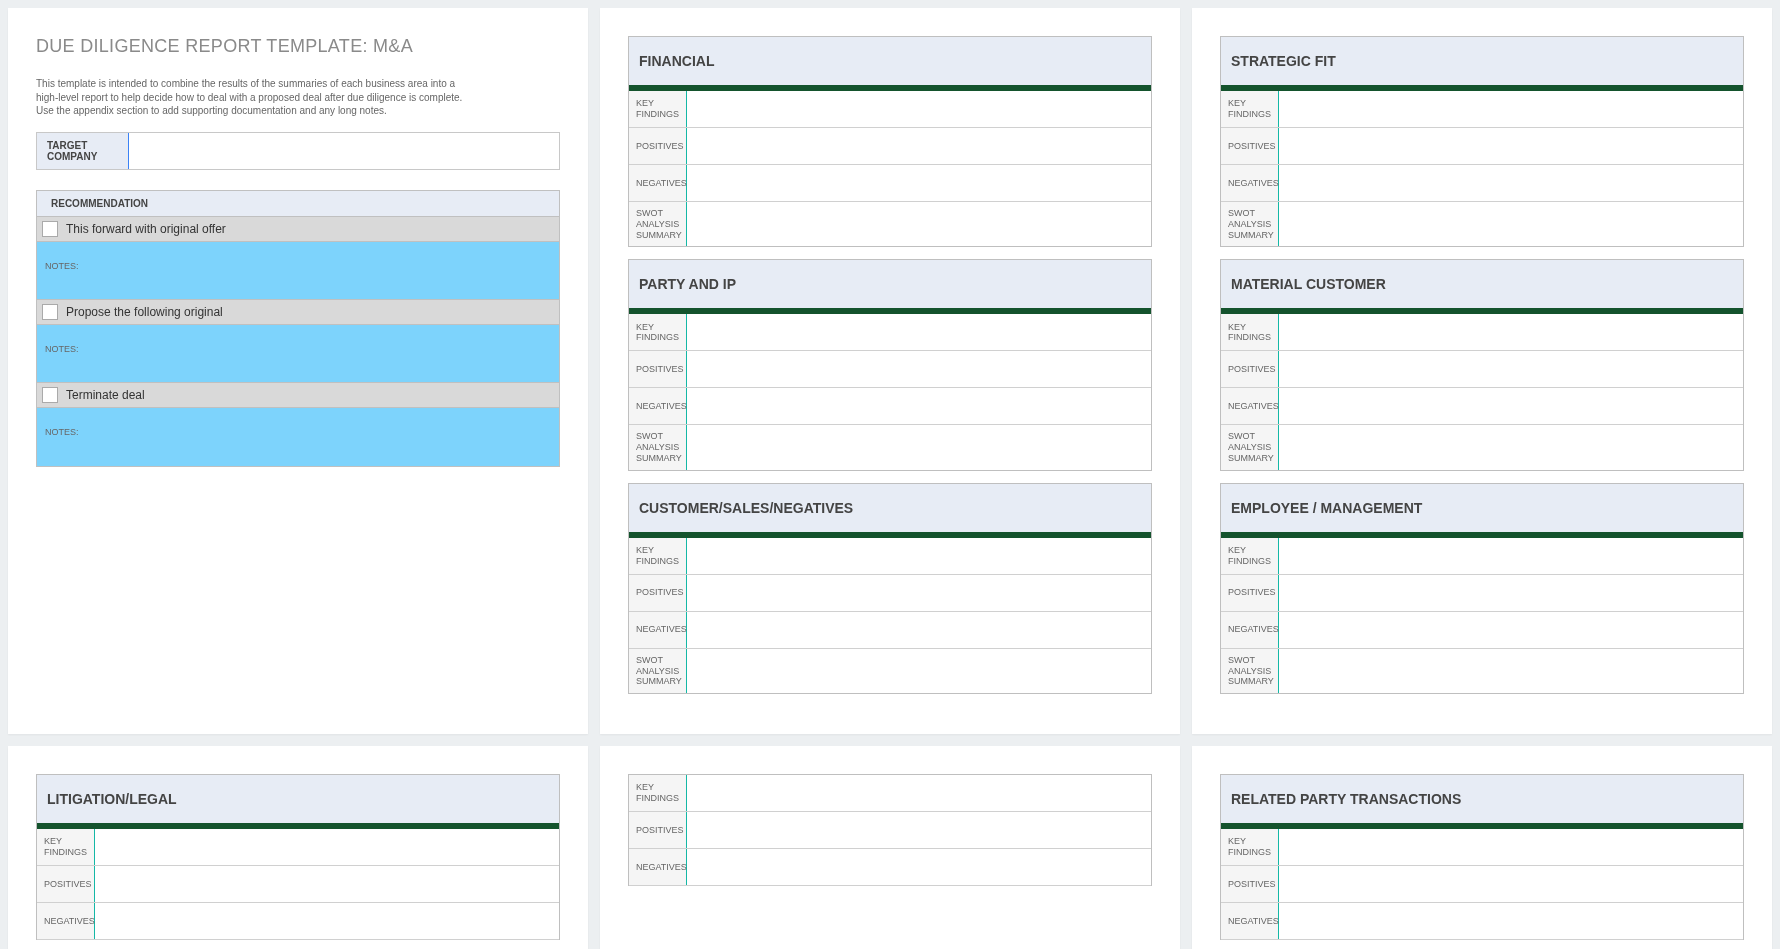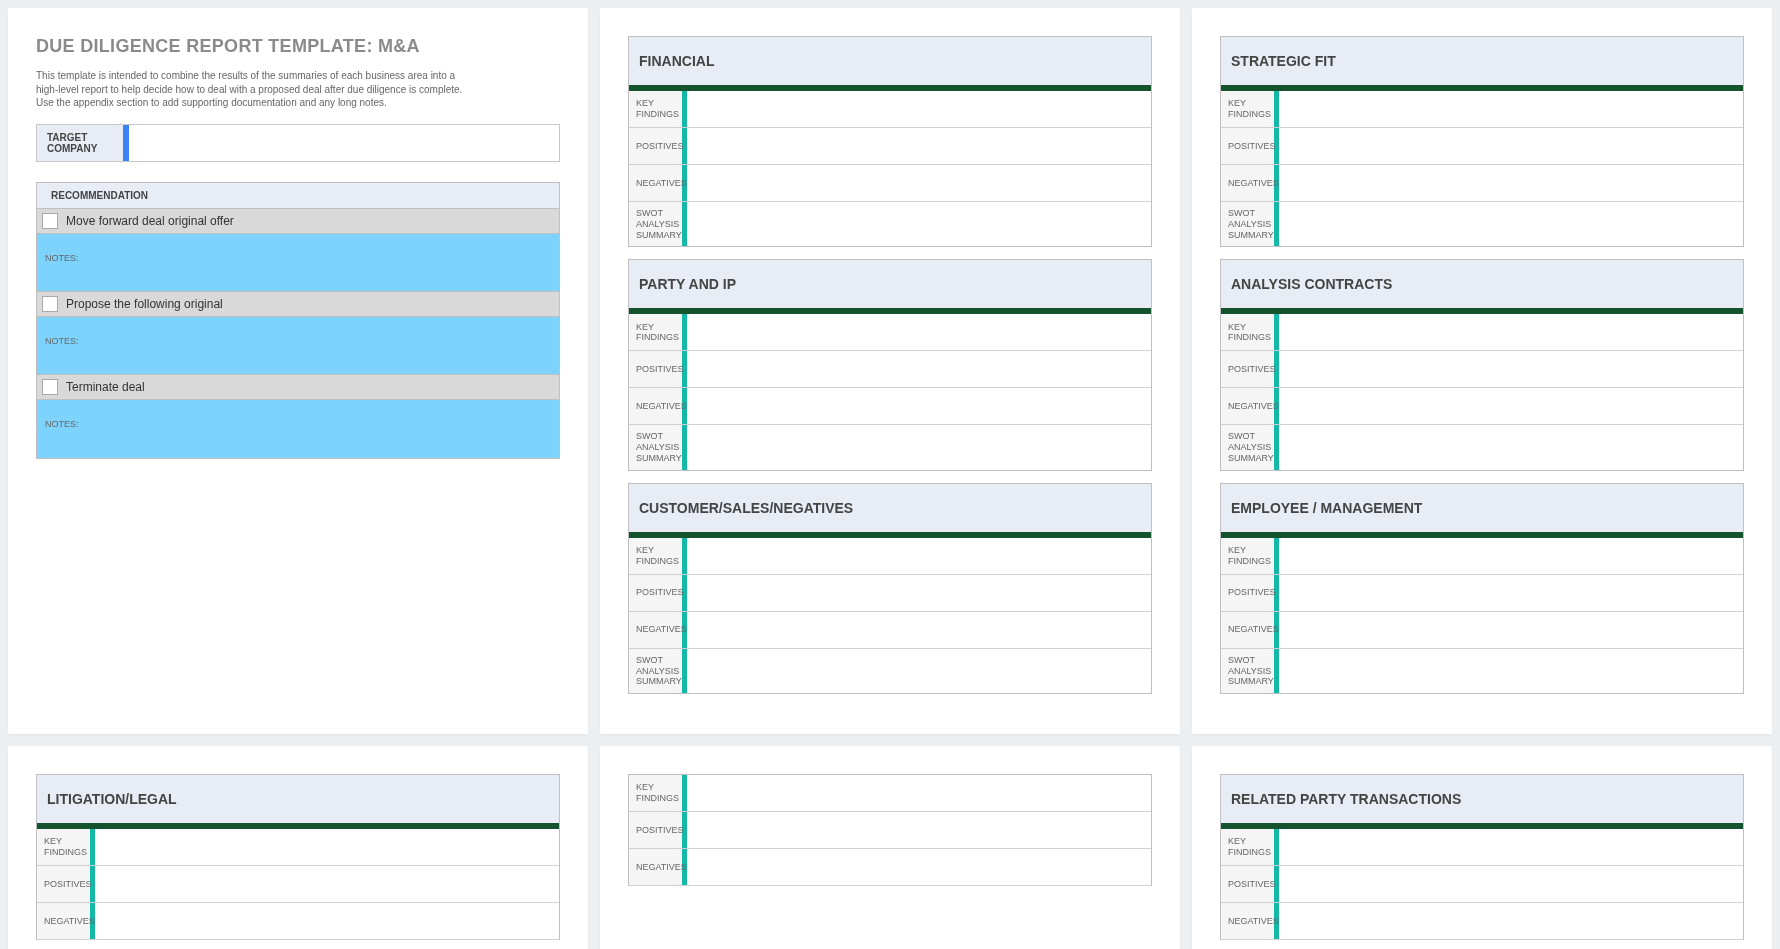--- a/index.html
+++ b/index.html
@@ -18,45 +18,45 @@
   }
   .page {
     background: #fff;
     padding: 28px 28px 28px 28px;
     min-height: 632px;
     box-shadow: 0 1px 2px rgba(0,0,0,0.05);
   }
   .page.row2 { min-height: 290px; }
   .title {
     font-size: 18px;
-    font-weight: bold;
+    font-weight: normal;
     color: #8a8a8a;
     letter-spacing: 0.3px;
-    margin-bottom: 12px;
+    margin-bottom: 20px;
   }
   .intro {
     font-size: 10px;
     color: #666;
     line-height: 1.35;
     margin-bottom: 14px;
     max-width: 440px;
   }
   .tc-row {
     display: flex;
     border: 1px solid #c8c8c8;
     margin-bottom: 20px;
   }
   .tc-label {
     background: #e7ecf5;
     font-weight: bold;
     font-size: 10px;
     color: #444;
     padding: 7px 10px;
     width: 92px;
-    border-right: 6px solid #3b82f6;
+    border-right: 1px solid #3b82f6;
   }
   .tc-input {
     flex: 1;
     background: #fff;
   }
   .rec-box {
     border: 1px solid #c0c0c0;
   }
   .rec-header {
     background: #e7ecf5;
@@ -112,21 +112,21 @@
     display: flex;
     border-bottom: 1px solid #d0d0d0;
   }
   .section-row:last-child { border-bottom: none; }
   .section-row-label {
     width: 58px;
     background: #f5f5f5;
     font-size: 9px;
     color: #666;
     padding: 6px 7px;
-    border-right: 5px solid #14b8a6;
+    border-right: 1px solid #14b8a6;
     line-height: 1.2;
     display: flex;
     align-items: center;
     min-height: 36px;
   }
   .section-row.tall .section-row-label,
   .section-row.tall .section-row-value { min-height: 40px; }
   .section-row-value {
     flex: 1;
     background: #fff;
@@ -147,21 +147,21 @@
     <div class="tc-row">
       <div class="tc-label">TARGET COMPANY</div>
       <div class="tc-input"></div>
     </div>
 
     <div class="rec-box">
       <div class="rec-header">RECOMMENDATION</div>
 
       <div class="rec-option">
         <div class="rec-check"></div>
-        <div class="rec-opt-label">Move forward deal original offer</div>
+        <div class="rec-opt-label">This forward with original offer</div>
       </div>
       <div class="notes-block">
         <div class="notes-label">NOTES:</div>
       </div>
 
       <div class="rec-option">
         <div class="rec-check"></div>
         <div class="rec-opt-label">Propose the following original</div>
       </div>
       <div class="notes-block">
@@ -252,21 +252,21 @@
       <div class="section-row">
           <div class="section-row-label">NEGATIVES</div>
           <div class="section-row-value"></div>
         </div>
       <div class="section-row tall">
           <div class="section-row-label">SWOT ANALYSIS SUMMARY</div>
           <div class="section-row-value"></div>
         </div>
     </div>
     <div class="section">
-      <div class="section-header">ANALYSIS CONTRACTS</div>
+      <div class="section-header">MATERIAL CUSTOMER</div>
       <div class="section-row">
           <div class="section-row-label">KEY FINDINGS</div>
           <div class="section-row-value"></div>
         </div>
       <div class="section-row">
           <div class="section-row-label">POSITIVES</div>
           <div class="section-row-value"></div>
         </div>
       <div class="section-row">
           <div class="section-row-label">NEGATIVES</div>

